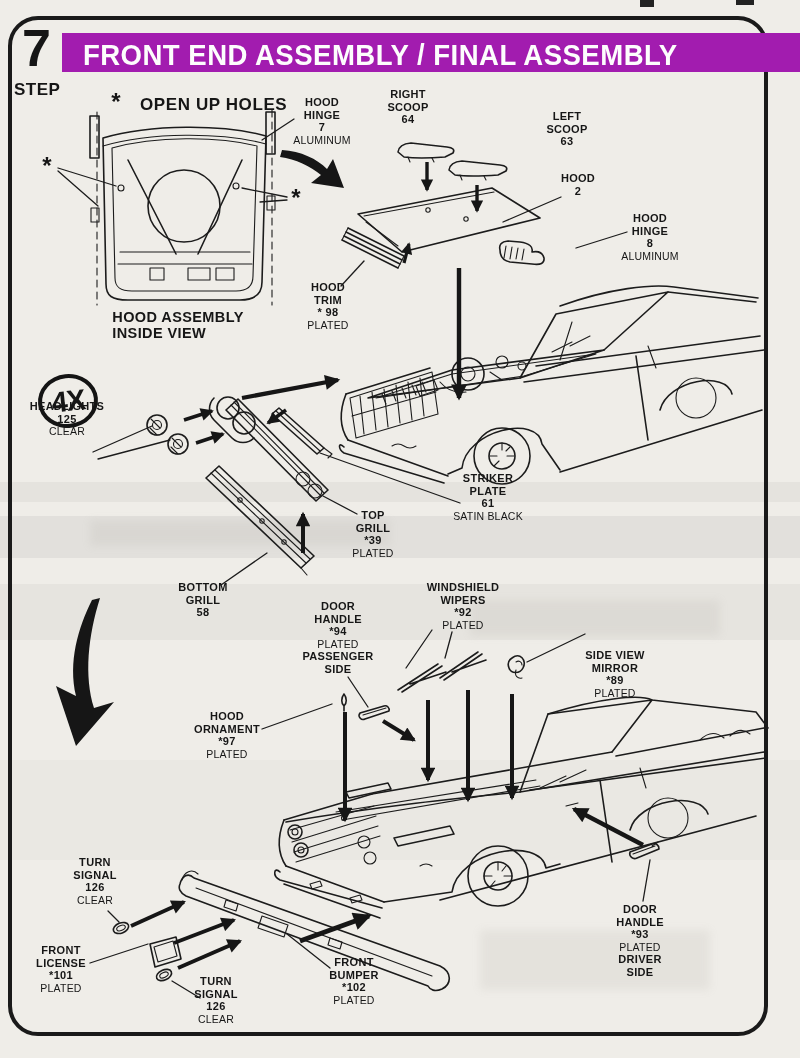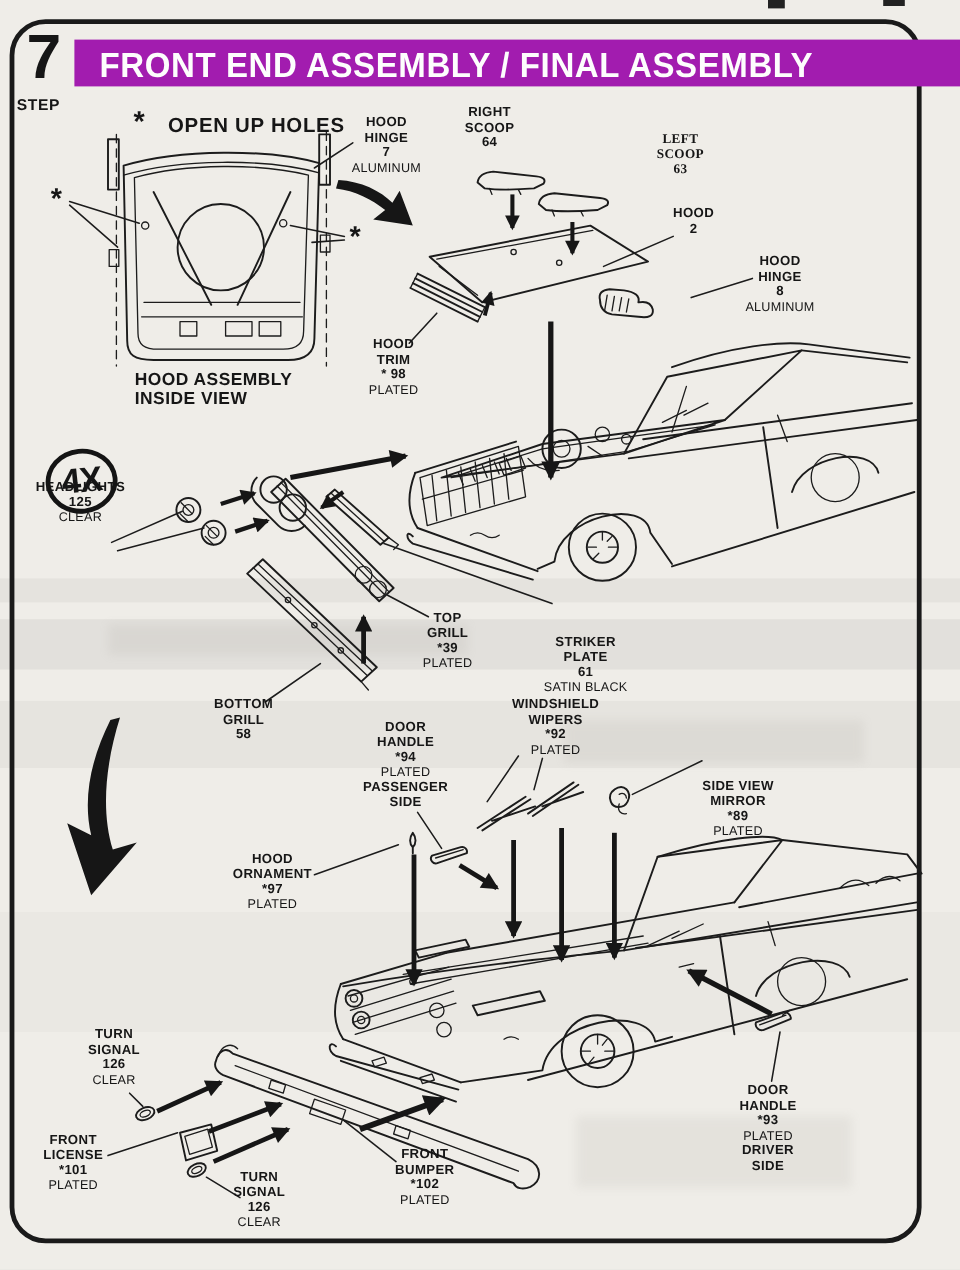--- a/index.html
+++ b/index.html
@@ -7,21 +7,21 @@
         font-family:"Liberation Sans",sans-serif;color:#161616;}
   
   .band{position:absolute;left:0;width:100%;background:#000;pointer-events:none;}
   .blob{position:absolute;background:#9a968f;opacity:.12;filter:blur(4px);pointer-events:none;}
   
   .frame{position:absolute;left:8px;top:16px;width:752px;height:1012px;
          border:4px solid #1a1a1a;border-radius:30px;background:transparent;}
   .topmark{position:absolute;background:#222;}
   
   .stepnum{position:absolute;left:22px;top:22px;font-size:52px;font-weight:bold;line-height:52px;letter-spacing:-2px;}
-  .steplbl{position:absolute;left:14px;top:80px;font-size:13px;font-weight:bold;letter-spacing:.5px;}
+  .steplbl{position:absolute;left:14px;top:80px;font-size:17px;font-weight:bold;letter-spacing:.5px;}
   .banner{position:absolute;left:62px;top:33px;width:800px;height:39px;background:#a21caf;
           display:flex;align-items:flex-end;}
   .banner span{color:#fdfdfd;font-size:29px;font-weight:bold;letter-spacing:.5px;
                padding-left:22px;white-space:nowrap;transform:scaleX(.95);transform-origin:left center;}
   
   .plabel{position:absolute;transform:translateX(-50%);text-align:center;white-space:nowrap;z-index:5;}
   .plabel span{display:block;font-weight:bold;font-size:11px;line-height:12.5px;letter-spacing:.3px;}
   .plabel span.f{font-weight:normal;font-size:10.5px;letter-spacing:.2px;}
   .caption{position:absolute;transform:translateX(-50%);text-align:left;z-index:5;}
   .caption span{display:block;font-weight:bold;font-size:14.5px;line-height:16px;letter-spacing:.4px;}
@@ -276,21 +276,21 @@
     <span>7</span>
     <span class="f">ALUMINUM</span>
   </div>
 
   <div class="plabel" style="left:408px;top:88px;">
     <span>RIGHT</span>
     <span>SCOOP</span>
     <span>64</span>
   </div>
 
-  <div class="plabel" style="left:567px;top:110px;font-family:Liberation Serif, serif;">
+  <div class="plabel" style="left:567px;top:110px;">
     <span>LEFT</span>
     <span>SCOOP</span>
     <span>63</span>
   </div>
 
   <div class="plabel" style="left:578px;top:172px;">
     <span>HOOD</span>
     <span>2</span>
   </div>
 
@@ -321,21 +321,21 @@
     <span class="f">CLEAR</span>
   </div>
 
   <div class="plabel" style="left:373px;top:509px;">
     <span>TOP</span>
     <span>GRILL</span>
     <span>*39</span>
     <span class="f">PLATED</span>
   </div>
 
-  <div class="plabel" style="left:488px;top:529px;">
+  <div class="plabel" style="left:488px;top:472px;">
     <span>STRIKER</span>
     <span>PLATE</span>
     <span>61</span>
     <span class="f">SATIN BLACK</span>
   </div>
 
   <div class="plabel" style="left:203px;top:581px;">
     <span>BOTTOM</span>
     <span>GRILL</span>
     <span>58</span>

